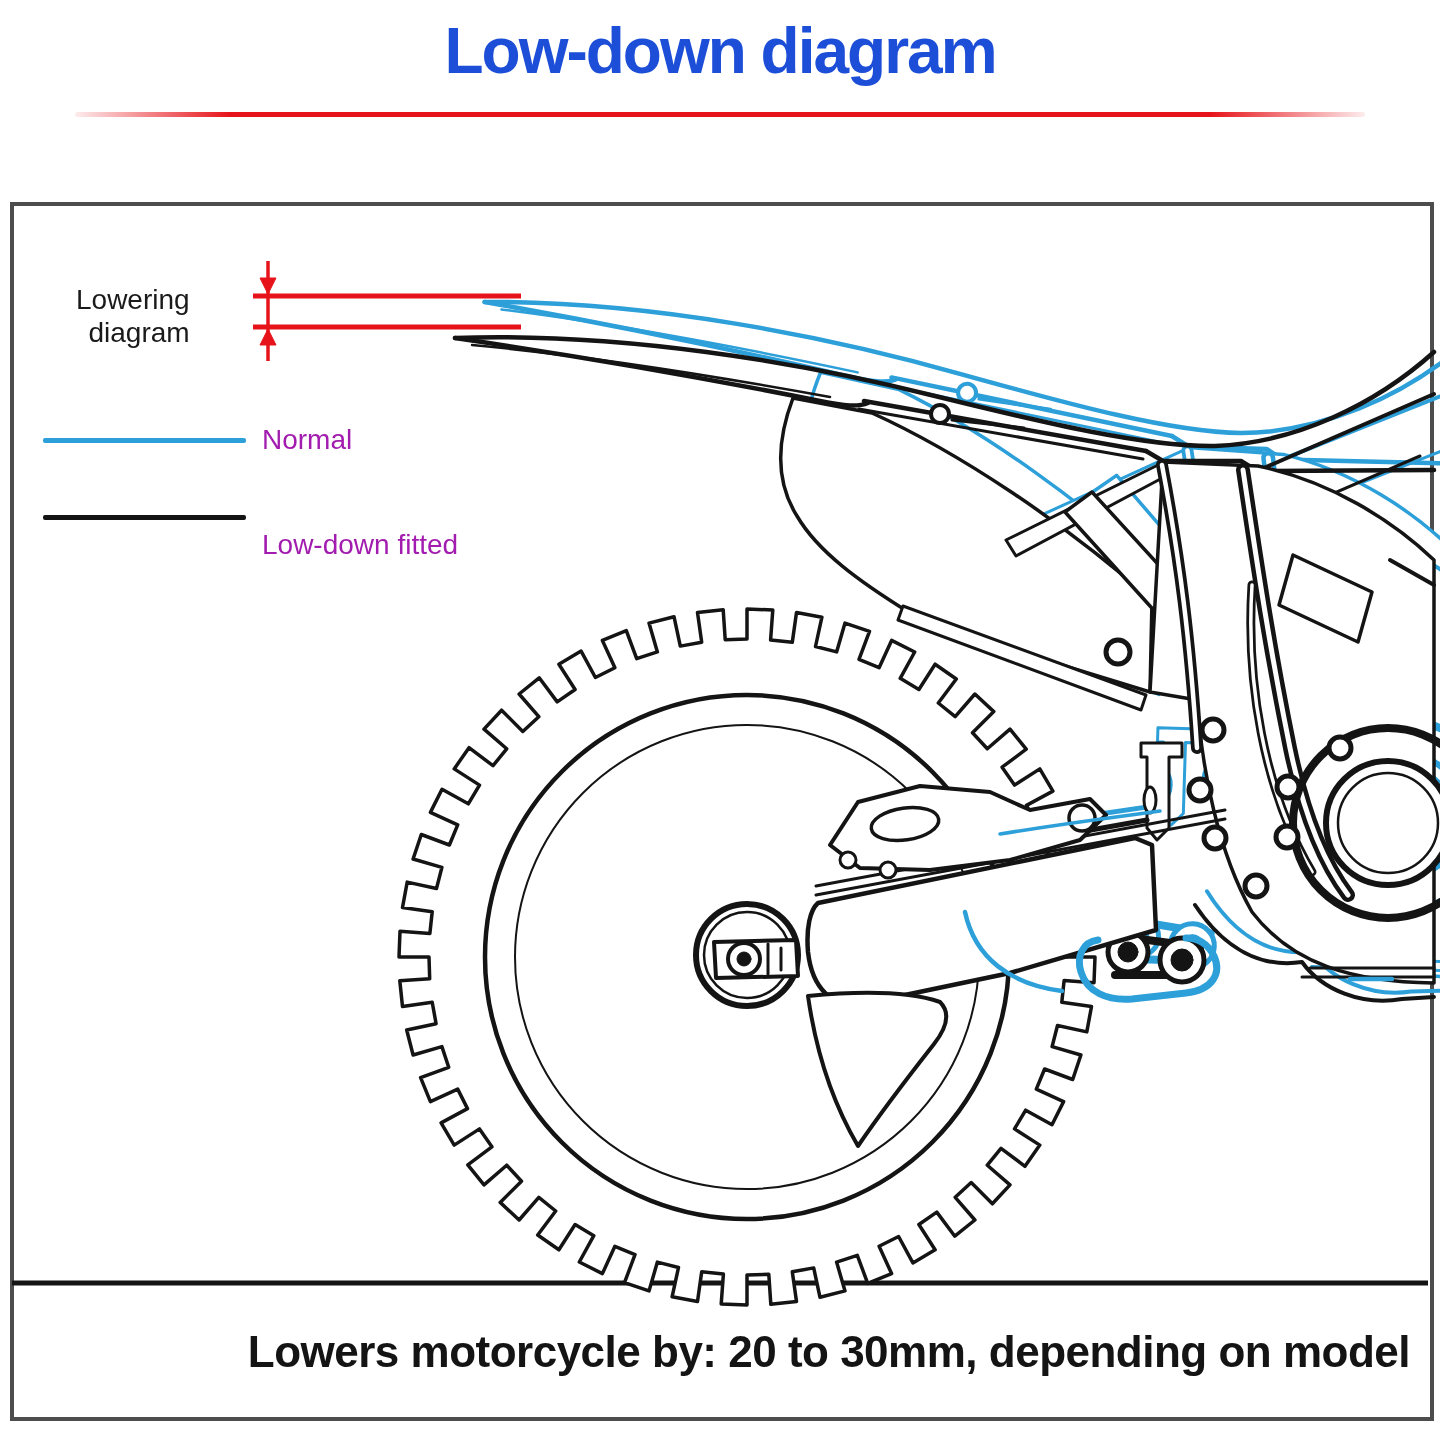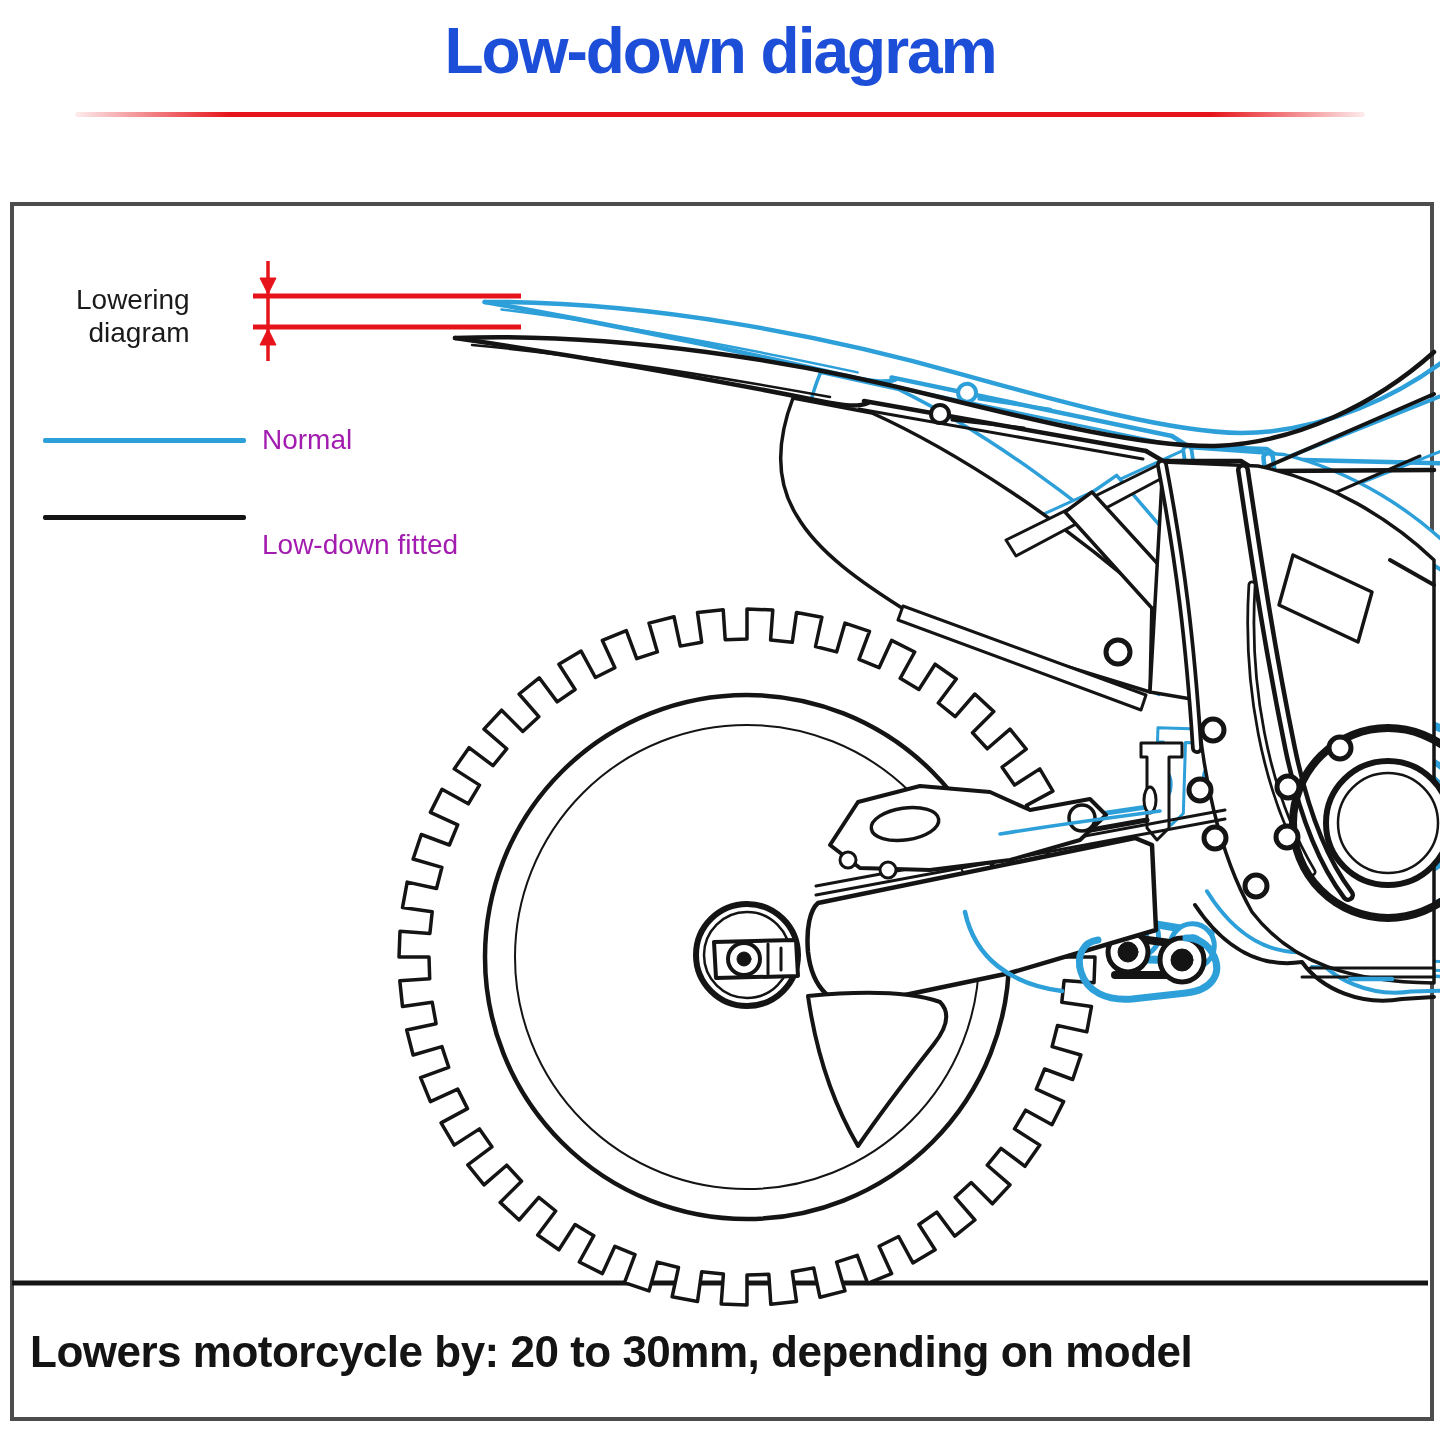--- a/index.html
+++ b/index.html
@@ -23,21 +23,21 @@
   .dim-label{
     position:absolute;left:76px;top:283px;font-size:28px;line-height:33px;color:#1a1a1a;text-align:right;
   }
   .legend-label{position:absolute;font-size:28px;color:#a21caf;}
   .legend-label.normal{left:262px;top:424px;}
   .legend-label.lowdown{left:262px;top:501px;margin-top:28px;}
   .legend-swatch{position:absolute;height:5px;width:203px;left:43px;border-radius:2px;}
   .legend-swatch.normal{top:438px;}
   .legend-swatch.lowdown{top:515px;}
   .caption{
-    position:absolute;left:30px;top:1327px;width:1380px;text-align:left;
+    position:absolute;left:30px;top:1327px;width:1380px;text-align:right;
     font-size:44px;font-weight:700;color:#141414;letter-spacing:-0.5px;
   }
   
   .chassis-blue{color:#2d9fd9;stroke:#2d9fd9;}
   .chassis-black{color:#141414;stroke:#141414;}
 </style>
 </head>
 <body>
 
 <div class="page-title">Low-down diagram</div>

